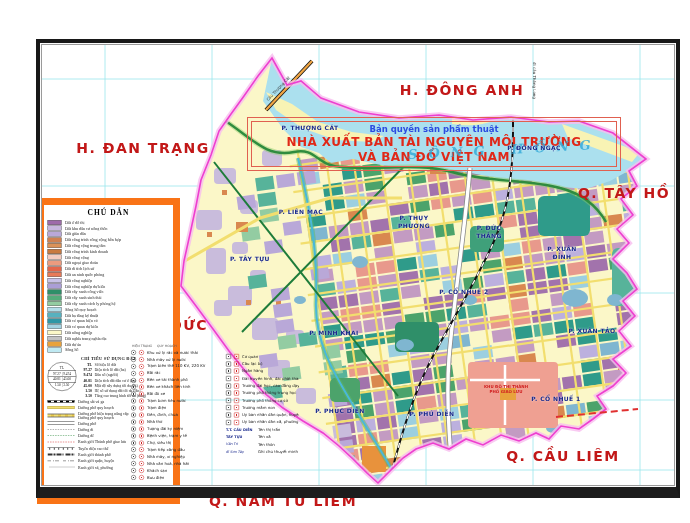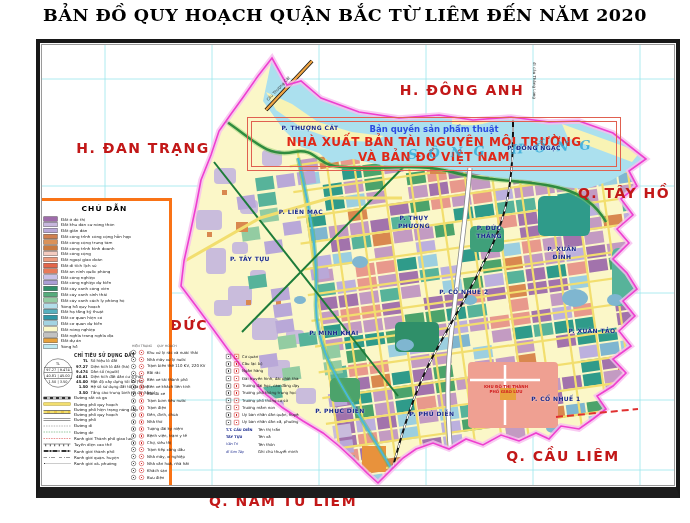--- a/index.html
+++ b/index.html
@@ -28,21 +28,21 @@
         font-size:6px;letter-spacing:.4px;white-space:nowrap;z-index:3;text-align:center;
         text-shadow:0 0 2px rgba(255,255,255,.9);}
   .ward-label.wrap{white-space:normal;width:34px;line-height:1.25;}
   .river-label{position:absolute;left:408px;top:142px;z-index:2;color:#2fa8d8;opacity:.8;
         font-family:"DejaVu Serif","Liberation Serif",serif;font-style:italic;font-weight:bold;
         font-size:13px;letter-spacing:11px;transform:rotate(-3deg);white-space:nowrap;}
   .micro-label{position:absolute;z-index:3;color:#333;font-size:4px;white-space:nowrap;}
   .micro-label.red{color:#d02020;font-weight:bold;white-space:normal;width:48px;text-align:center;line-height:1.3;}
   
   .legend{position:absolute;left:37px;top:198px;width:129px;height:292px;background:#fff;
-        border:3px solid #f97316;z-index:4;overflow:hidden;}
+        border:7px solid #f97316;z-index:4;overflow:hidden;font-family:Liberation Serif, serif;}
   .legend-in{width:258px;height:584px;transform:scale(.5);transform-origin:0 0;padding:4px 7px;box-sizing:border-box;}
   .legend-title{text-align:center;font-weight:bold;font-size:15px;letter-spacing:2px;color:#000;margin:2px 0 6px;}
   .lu-row{display:flex;align-items:center;height:11.6px;}
   .lu-sw{width:26px;height:8px;border:.5px solid #666;margin-right:7px;flex:0 0 auto;}
   .lu-lb{font-size:8.2px;color:#222;white-space:nowrap;overflow:hidden;}
   .ind-title{font-size:8.6px;font-weight:bold;color:#222;margin:6px 0 2px;text-align:center;letter-spacing:.5px;}
   .ind-wrap{display:flex;gap:5px;}
   .stamp{width:56px;height:56px;border:1.4px solid #333;border-radius:50%;flex:0 0 auto;
         display:flex;flex-direction:column;justify-content:center;font-size:7px;text-align:center;color:#222;}
   .stamp div{border-top:.6px solid #333;line-height:1.5;}
@@ -82,21 +82,20 @@
   .name-row{display:flex;align-items:center;height:14.6px;}
   .name-sample{width:58px;font-size:7px;font-weight:bold;color:#18288c;flex:0 0 auto;margin-right:6px;white-space:nowrap;overflow:hidden;}
   .name-sample.it{font-style:italic;font-weight:normal;}
   .name-lb{font-size:7.8px;color:#222;white-space:nowrap;}
 </style>
 </head>
 <body>
 
 <div class="page">
 
-  <div class="map-title">BẢN ĐỒ QUY HOẠCH QUẬN BẮC TỪ LIÊM ĐẾN NĂM 2020</div>
 
   <svg class="map-svg" width="690" height="523" viewBox="0 0 690 523">
     <defs>
       <clipPath id="mapClip">
           <rect x="40" y="43" width="636" height="444"></rect>
         </clipPath>
       <clipPath id="distClip">
         <path d="M272,58 L258,76 L244,96 L231,114 L219,131 L211,155 L201,180 L196,206 L190,234 L184,261 L181,286
         L196,306 L213,329 L229,351 L246,372 L263,392 L283,408 L303,421 L323,433 L339,446 L353,459 L367,473 L378,483
         L391,470 L403,458 L416,449 L433,443 L449,449 L466,439 L483,445 L501,435 L519,441 L536,433 L549,439

